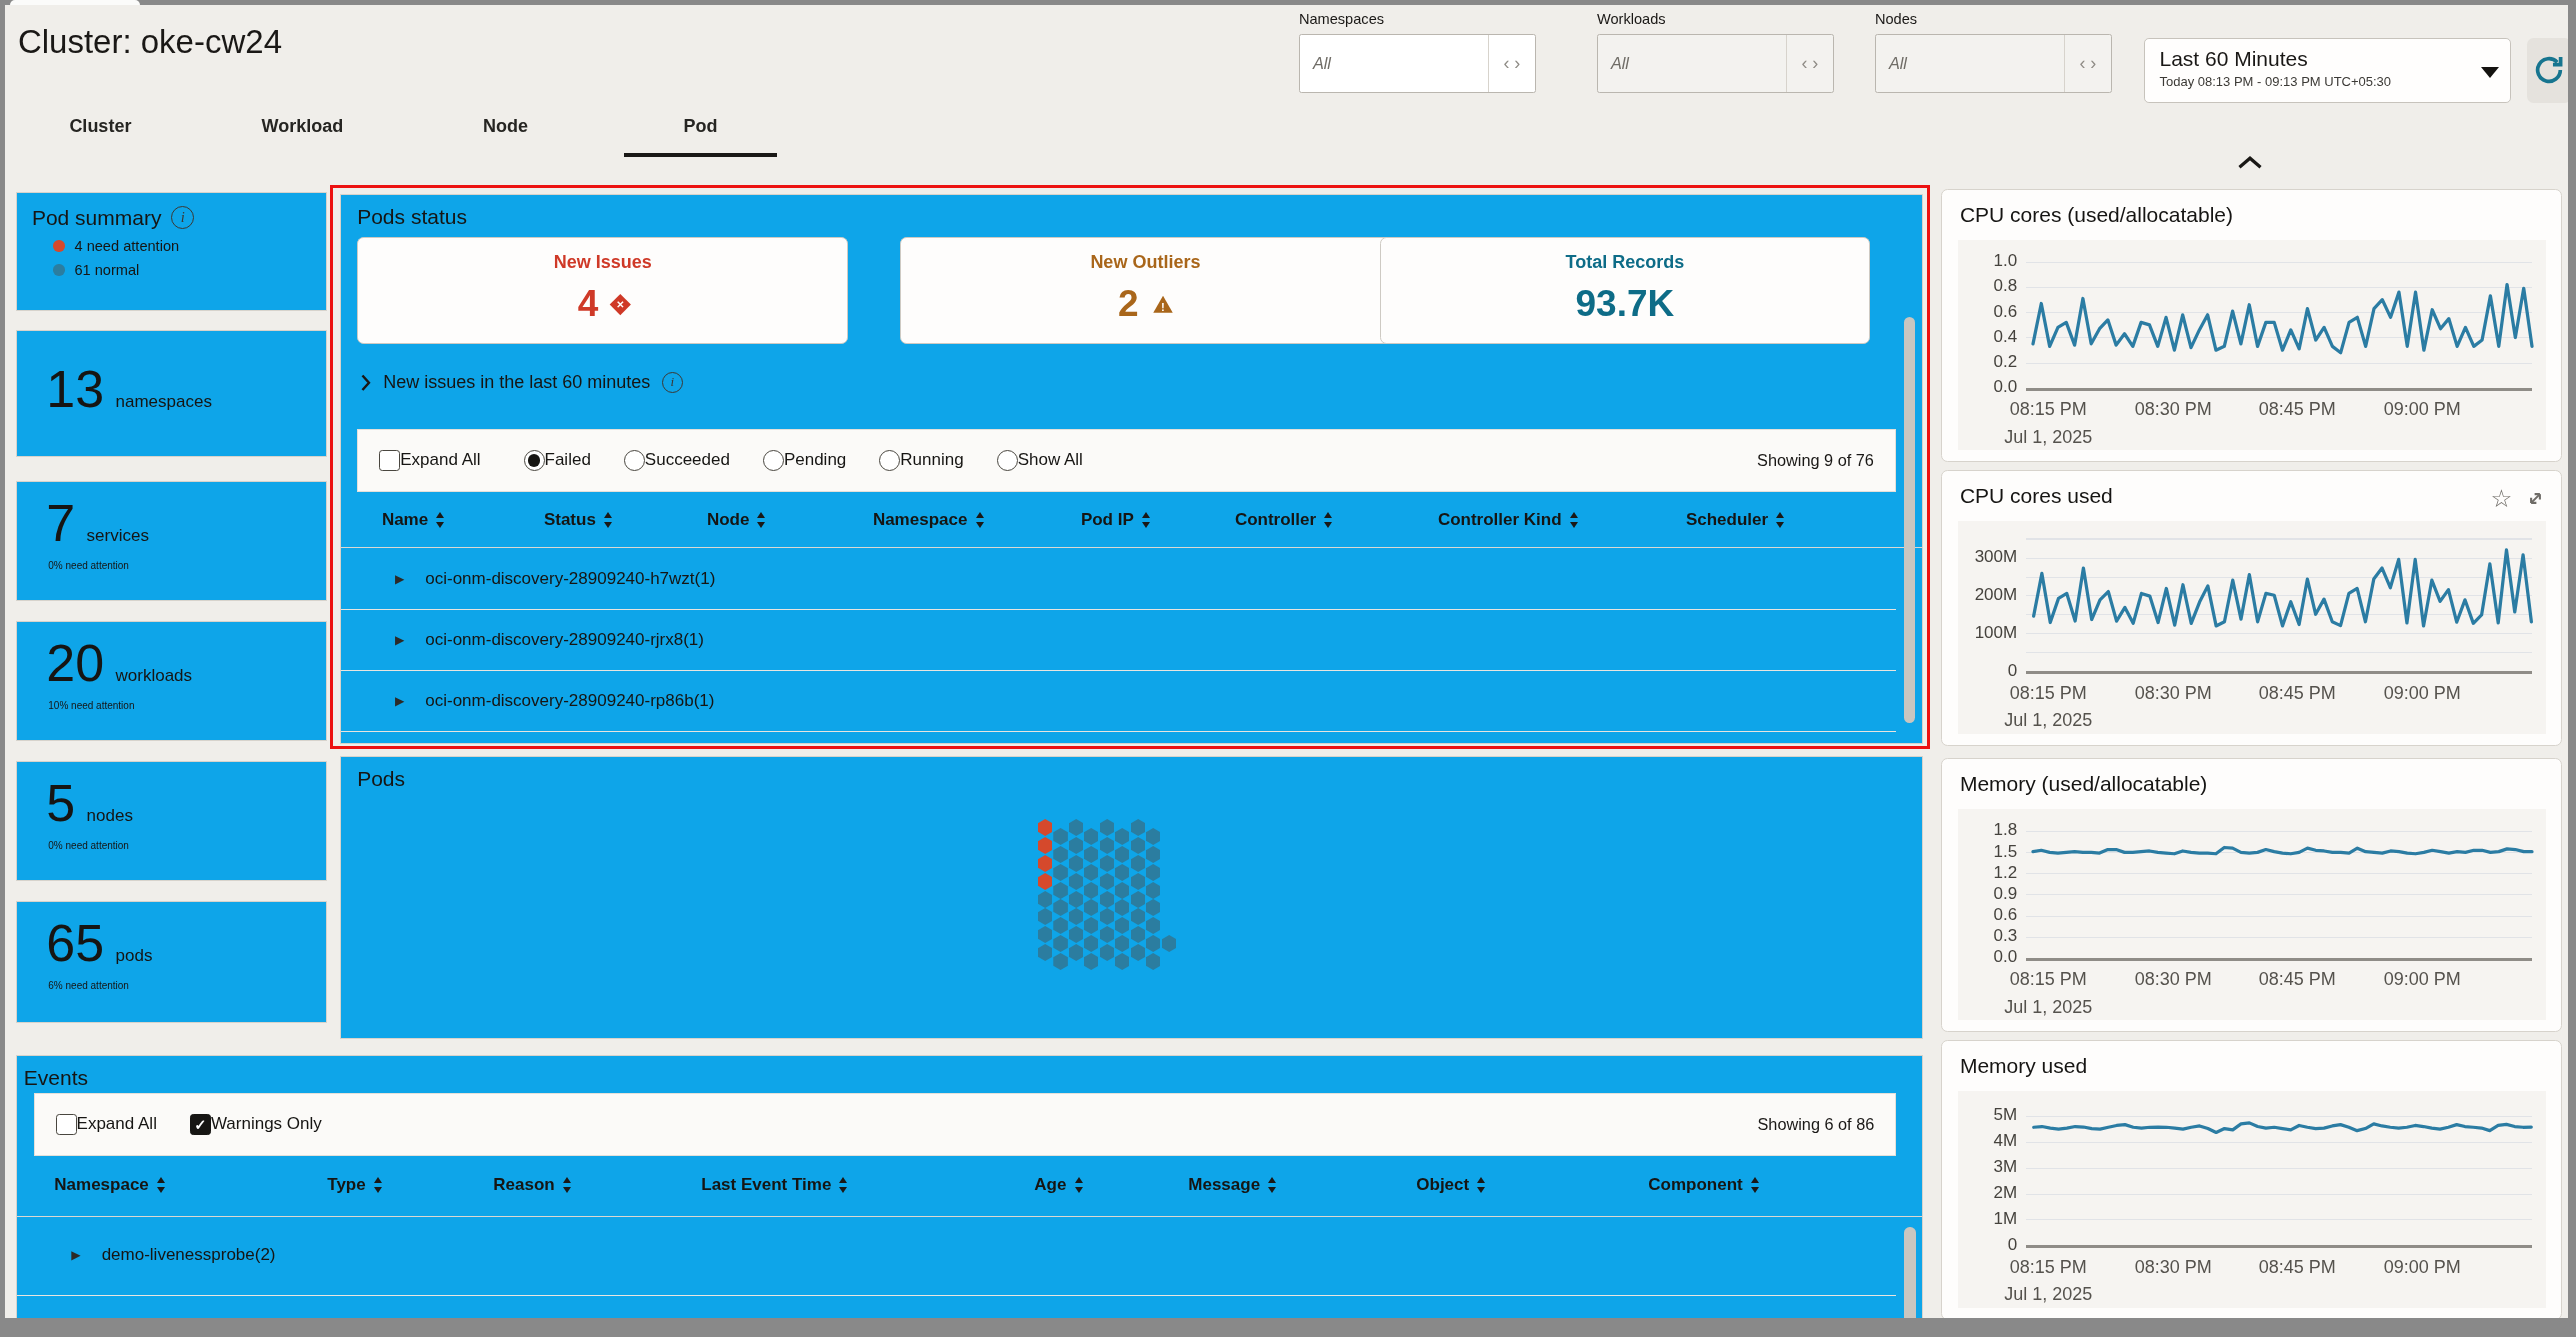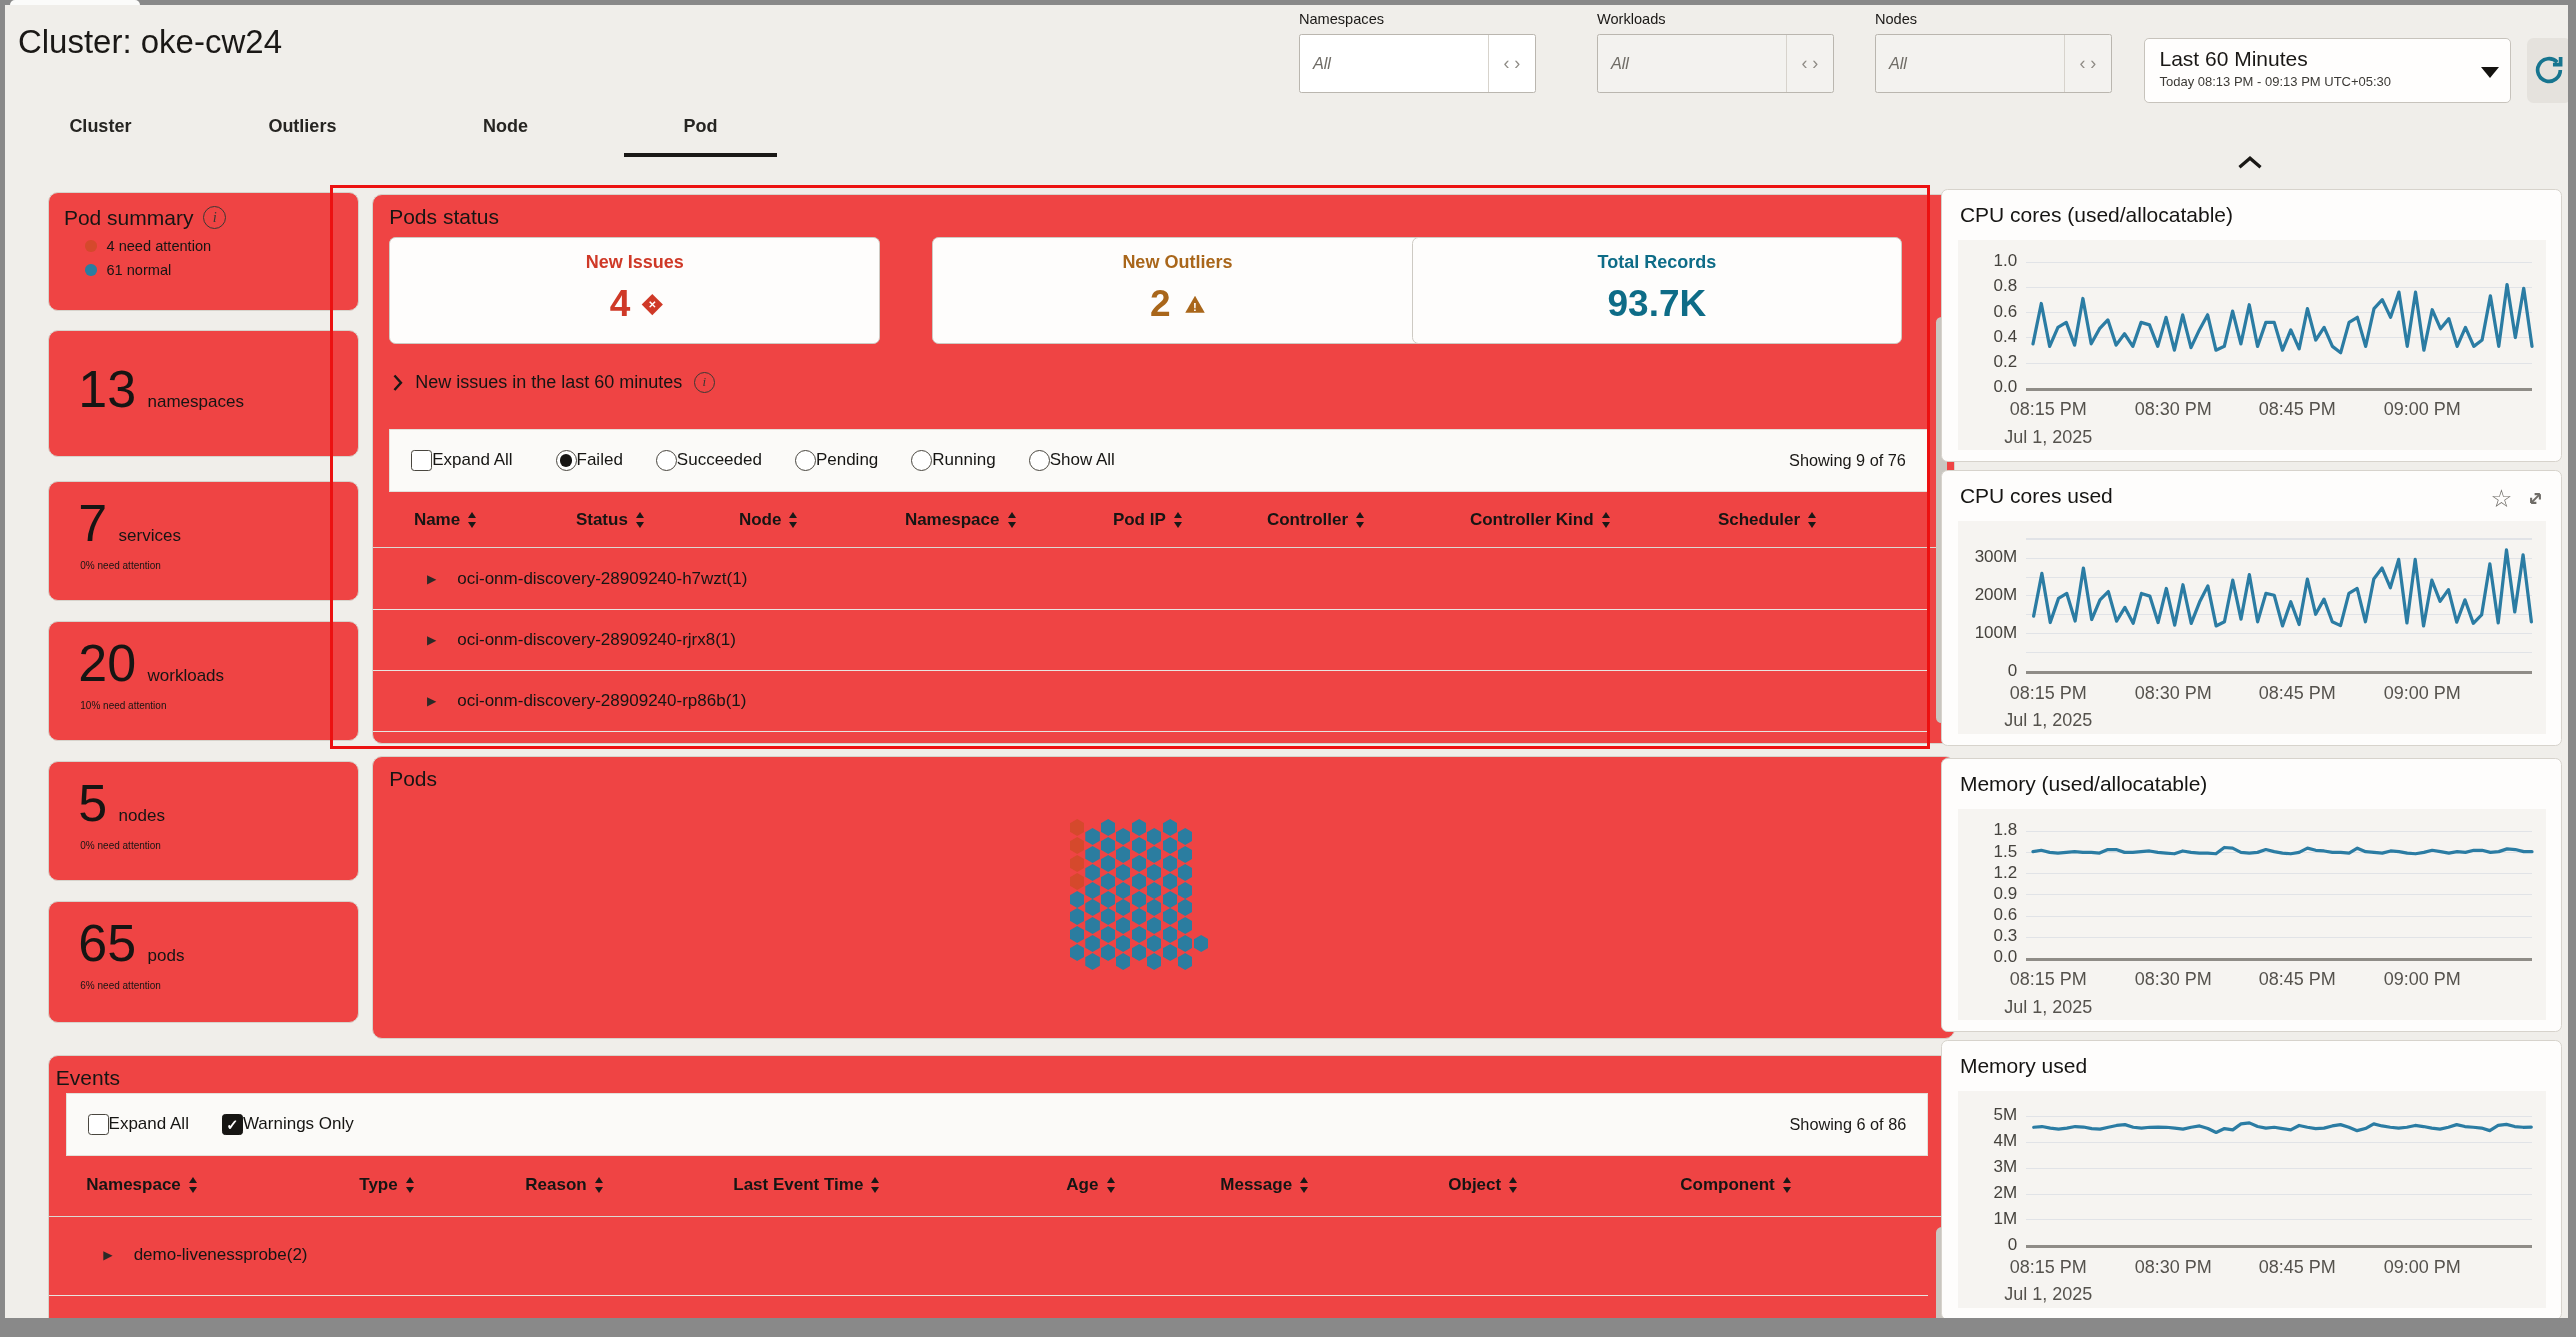--- a/index.html
+++ b/index.html
@@ -23,21 +23,21 @@
   #time-primary { font-size:21px; color:#1a1816; }
   #time-secondary { font-size:13px; color:#3c3a36; margin-top:3.3px; }
   #time-caret { position:absolute; right:11.4px; top:28px; width:0; height:0; border-left:9px solid transparent; border-right:9px solid transparent; border-top:11.4px solid #151310; }
   #refresh-btn { position:absolute; left:2522px; top:33px; width:44px; height:65px; background:#e5e2dd; border-radius:6.5px; display:flex; align-items:center; justify-content:center; cursor:pointer; }
 
   
   .tab { position:absolute; top:111px; width:163px; text-align:center; font-size:18px; font-weight:700; color:#262522; cursor:pointer; }
   #tab-underline { position:absolute; left:619px; top:148px; width:153px; height:4.1px; background:#1a1816; }
 
   
-  .card { position:absolute; background:#ef4444; border:0.8px solid #d7d3cc; border-radius:10px;margin-left:32px; }
+  .card { position:absolute; background:#0ea5e9; border:0.8px solid #d7d3cc; border-radius:0; }
 
   
   .side-card { left:11.4px; width:311px; }
   #sc-summary { top:187px; height:119px; }
   #sc-summary .sc-title-row { display:flex; align-items:center; gap:9.8px; margin:13px 0 0 14.6px; }
   #sc-summary .sc-title { font-size:21px; }
   .legend-item { display:flex; align-items:center; gap:9.8px; margin:8.1px 0 0 36px; }
   .legend-item .dot { width:11.4px; height:11.4px; border-radius:50%; }
   .legend-item .ltext { font-size:14.6px; }
   .stat-side .bigrow { display:flex; align-items:baseline; gap:11.4px; position:absolute; left:29px; top:11.4px; }
@@ -158,21 +158,21 @@
   </div>
 
   <div id="refresh-btn">
     <svg width="34" height="34" viewBox="0 0 24 24">
       <path d="M20 12a8 8 0 1 1-2.2-5.5" fill="none" stroke="#17758f" stroke-width="2.6"></path>
       <path d="M20.2 2.8 v5.4 h-5.4" fill="none" stroke="#17758f" stroke-width="2.6"></path>
     </svg>
   </div>
 
   <div class="tab" style="left:14px;">Cluster</div>
-  <div class="tab" style="left:216px;">Outliers</div>
+  <div class="tab" style="left:216px;">Workload</div>
   <div class="tab" style="left:419px;">Node</div>
   <div class="tab" style="left:614px;">Pod</div>
   <div id="tab-underline"></div>
 
   <div class="card side-card" id="sc-summary">
     <div class="sc-title-row">
       <span class="sc-title">Pod summary</span>
       <span class="info-icon">i</span>
     </div>
     <div class="legend-item">

